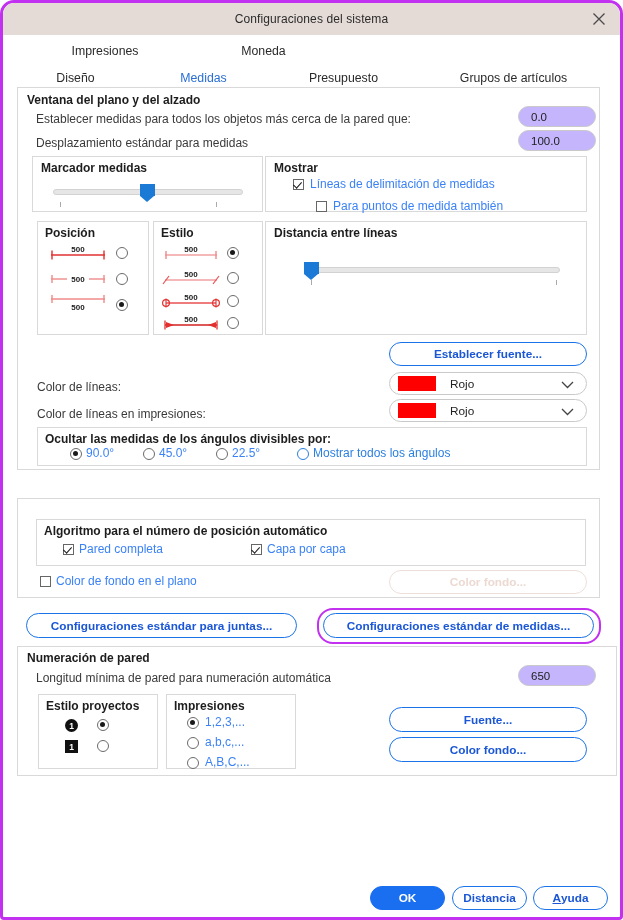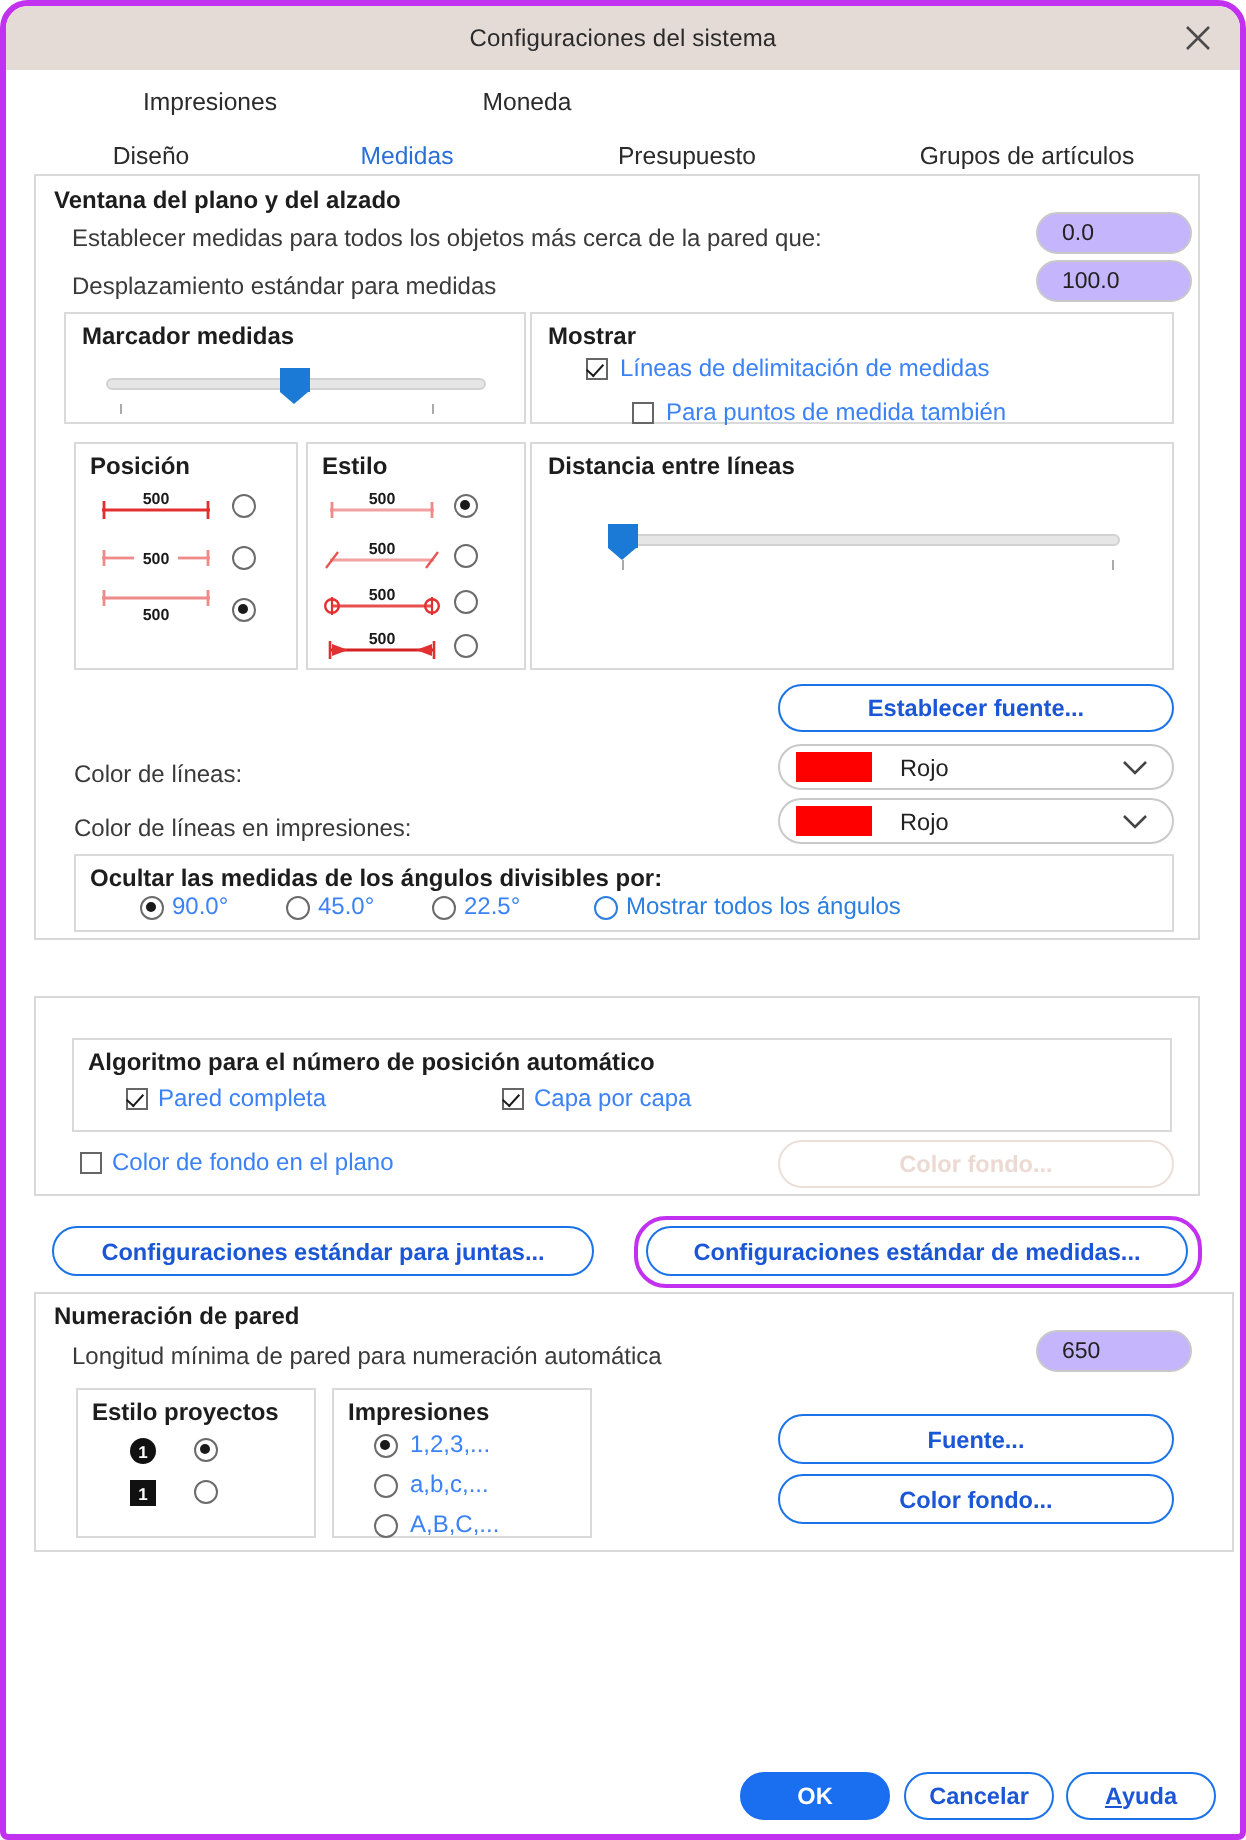--- a/index.html
+++ b/index.html
@@ -458,19 +458,19 @@
       <div class="opt-label" style="left:38px;top:40px;">a,b,c,...</div>
       <div class="rb" style="left:20px;top:62px;"></div>
       <div class="opt-label" style="left:38px;top:60px;">A,B,C,...</div>
     </div>
 
     <div class="btn" style="left:371px;top:60px;width:198px;height:25px;">Fuente...</div>
     <div class="btn" style="left:371px;top:90px;width:198px;height:25px;">Color fondo...</div>
   </div>
 
   <div class="btn primary" style="left:367px;top:883px;width:75px;height:24px;">OK</div>
-  <div class="btn" style="left:449px;top:883px;width:75px;height:24px;">Cancelar</div>
+  <div class="btn" style="left:449px;top:883px;width:75px;height:24px;">Distancia</div>
   <div class="btn" style="left:530px;top:883px;width:75px;height:24px;">
     <span class="u">A</span>
       <span>yuda</span>
   </div>
 
 </div>
 
 </body></html>

